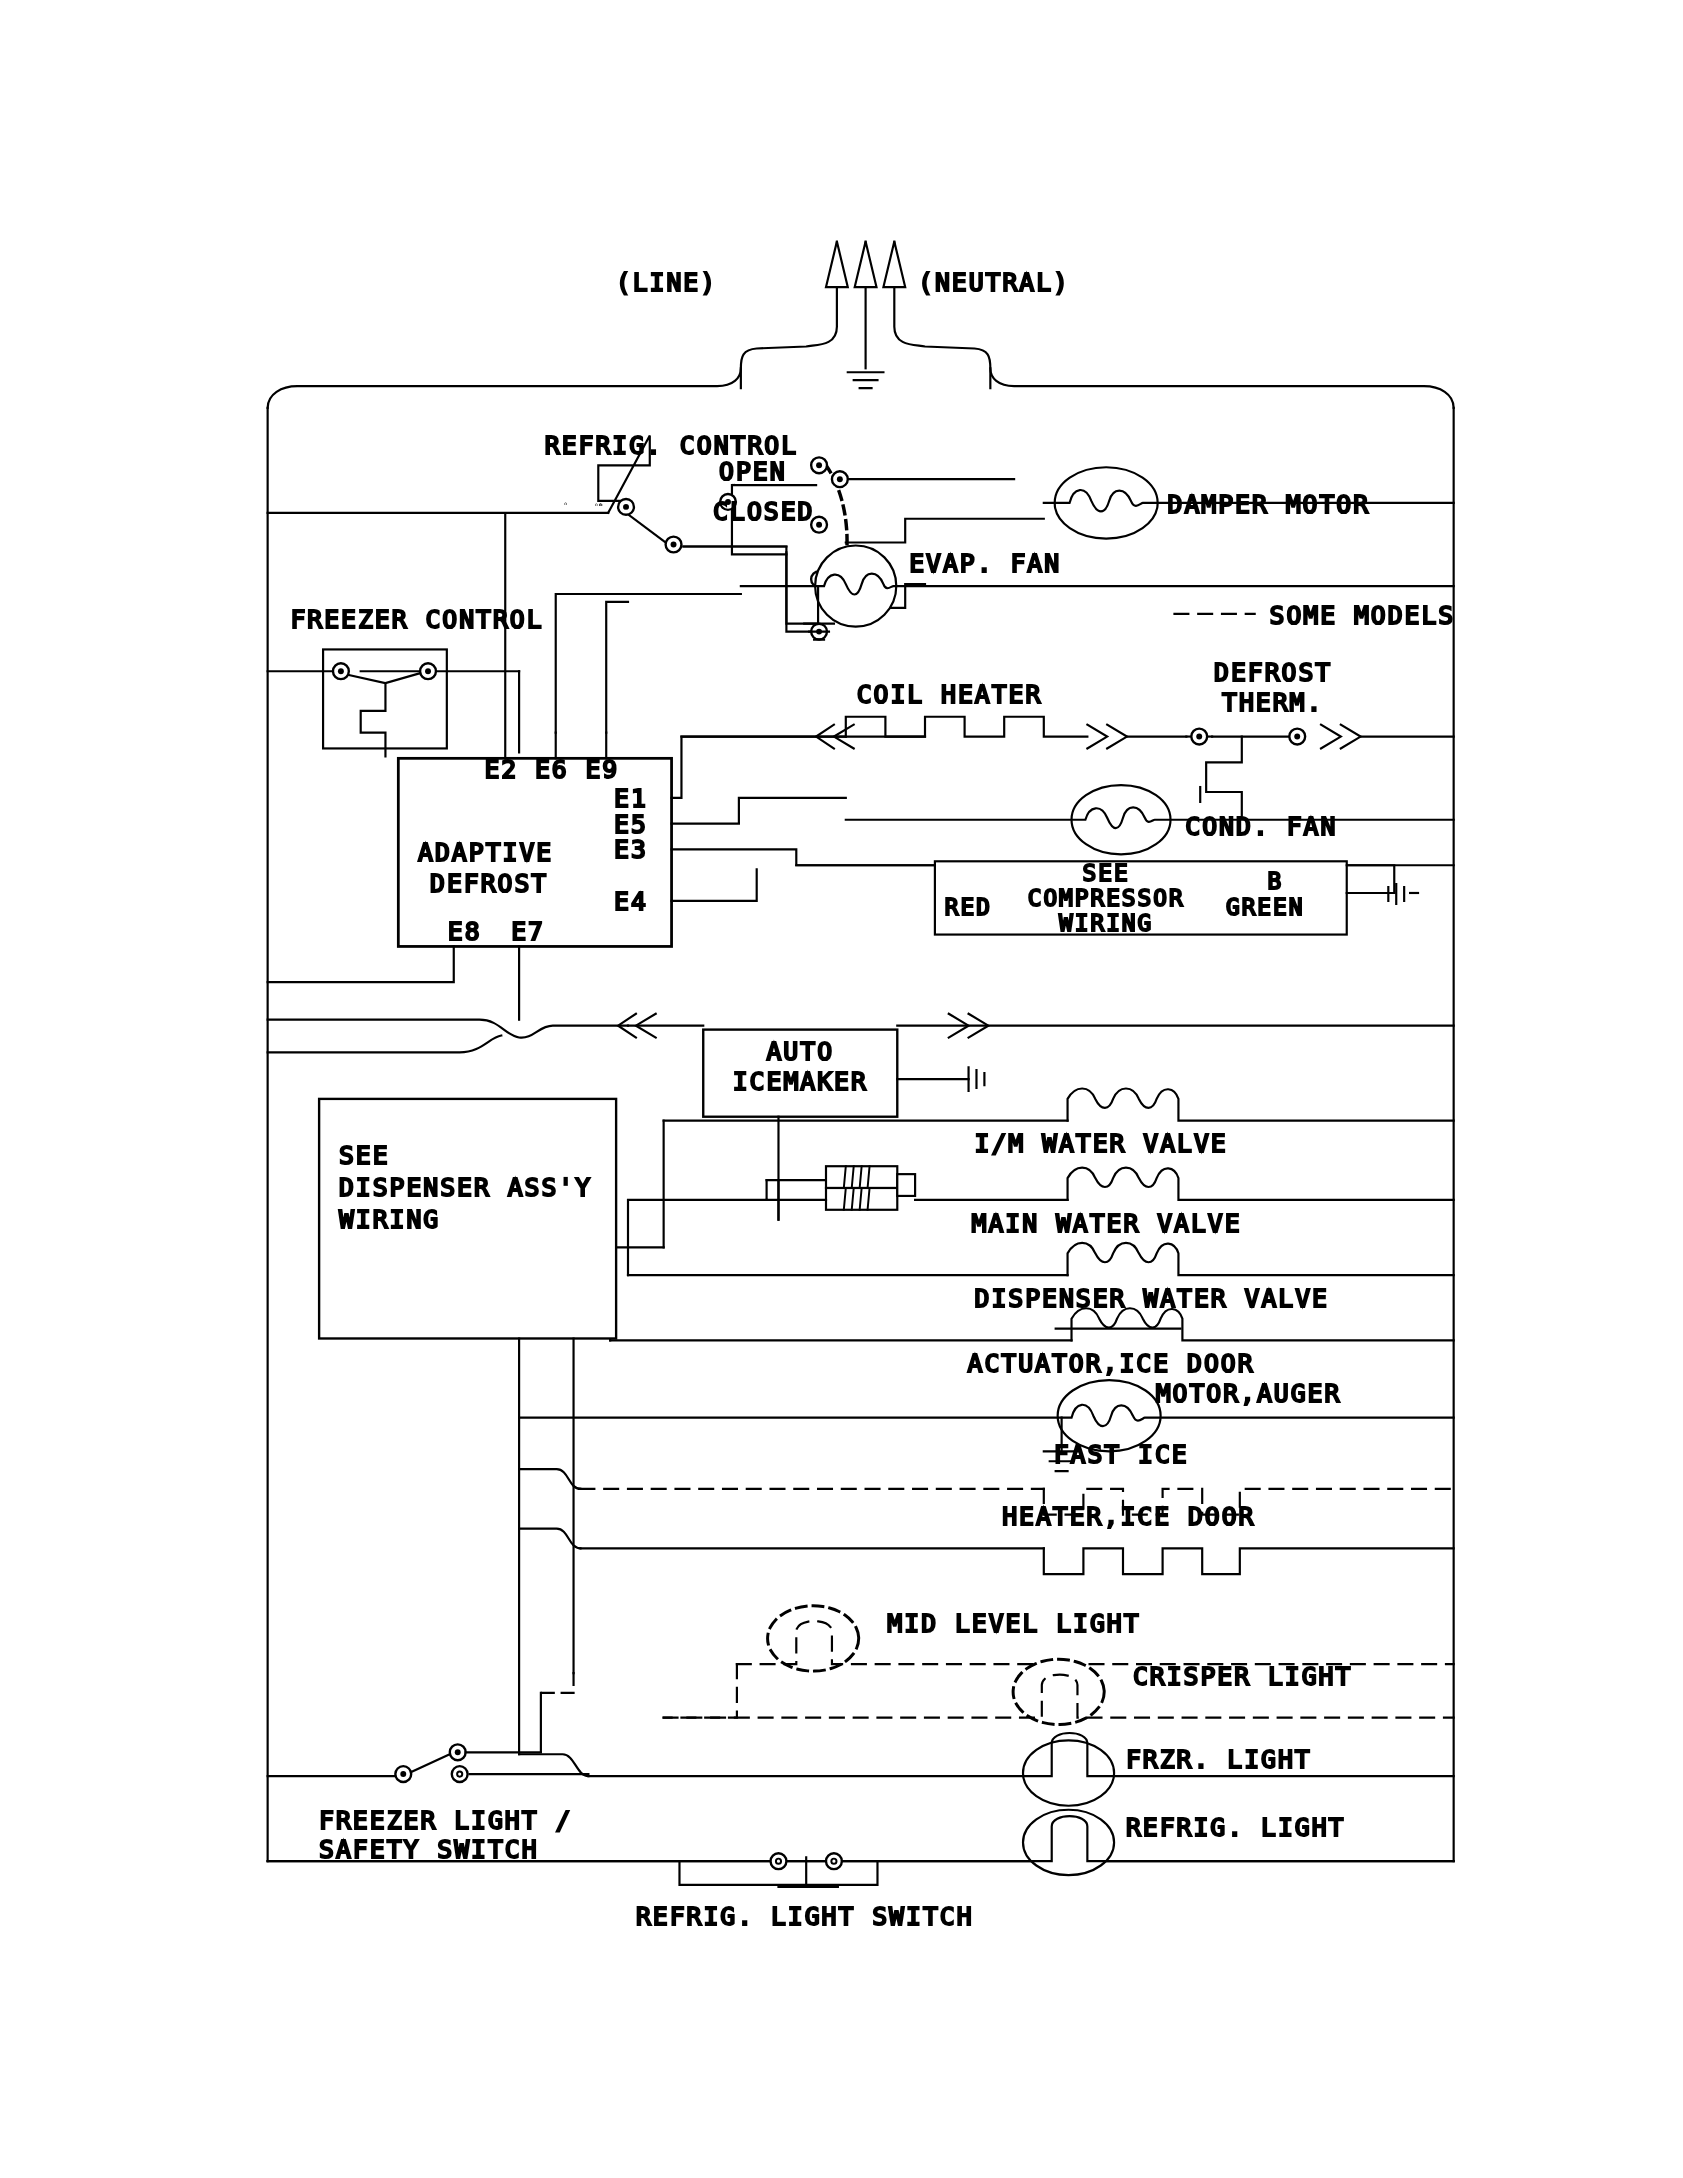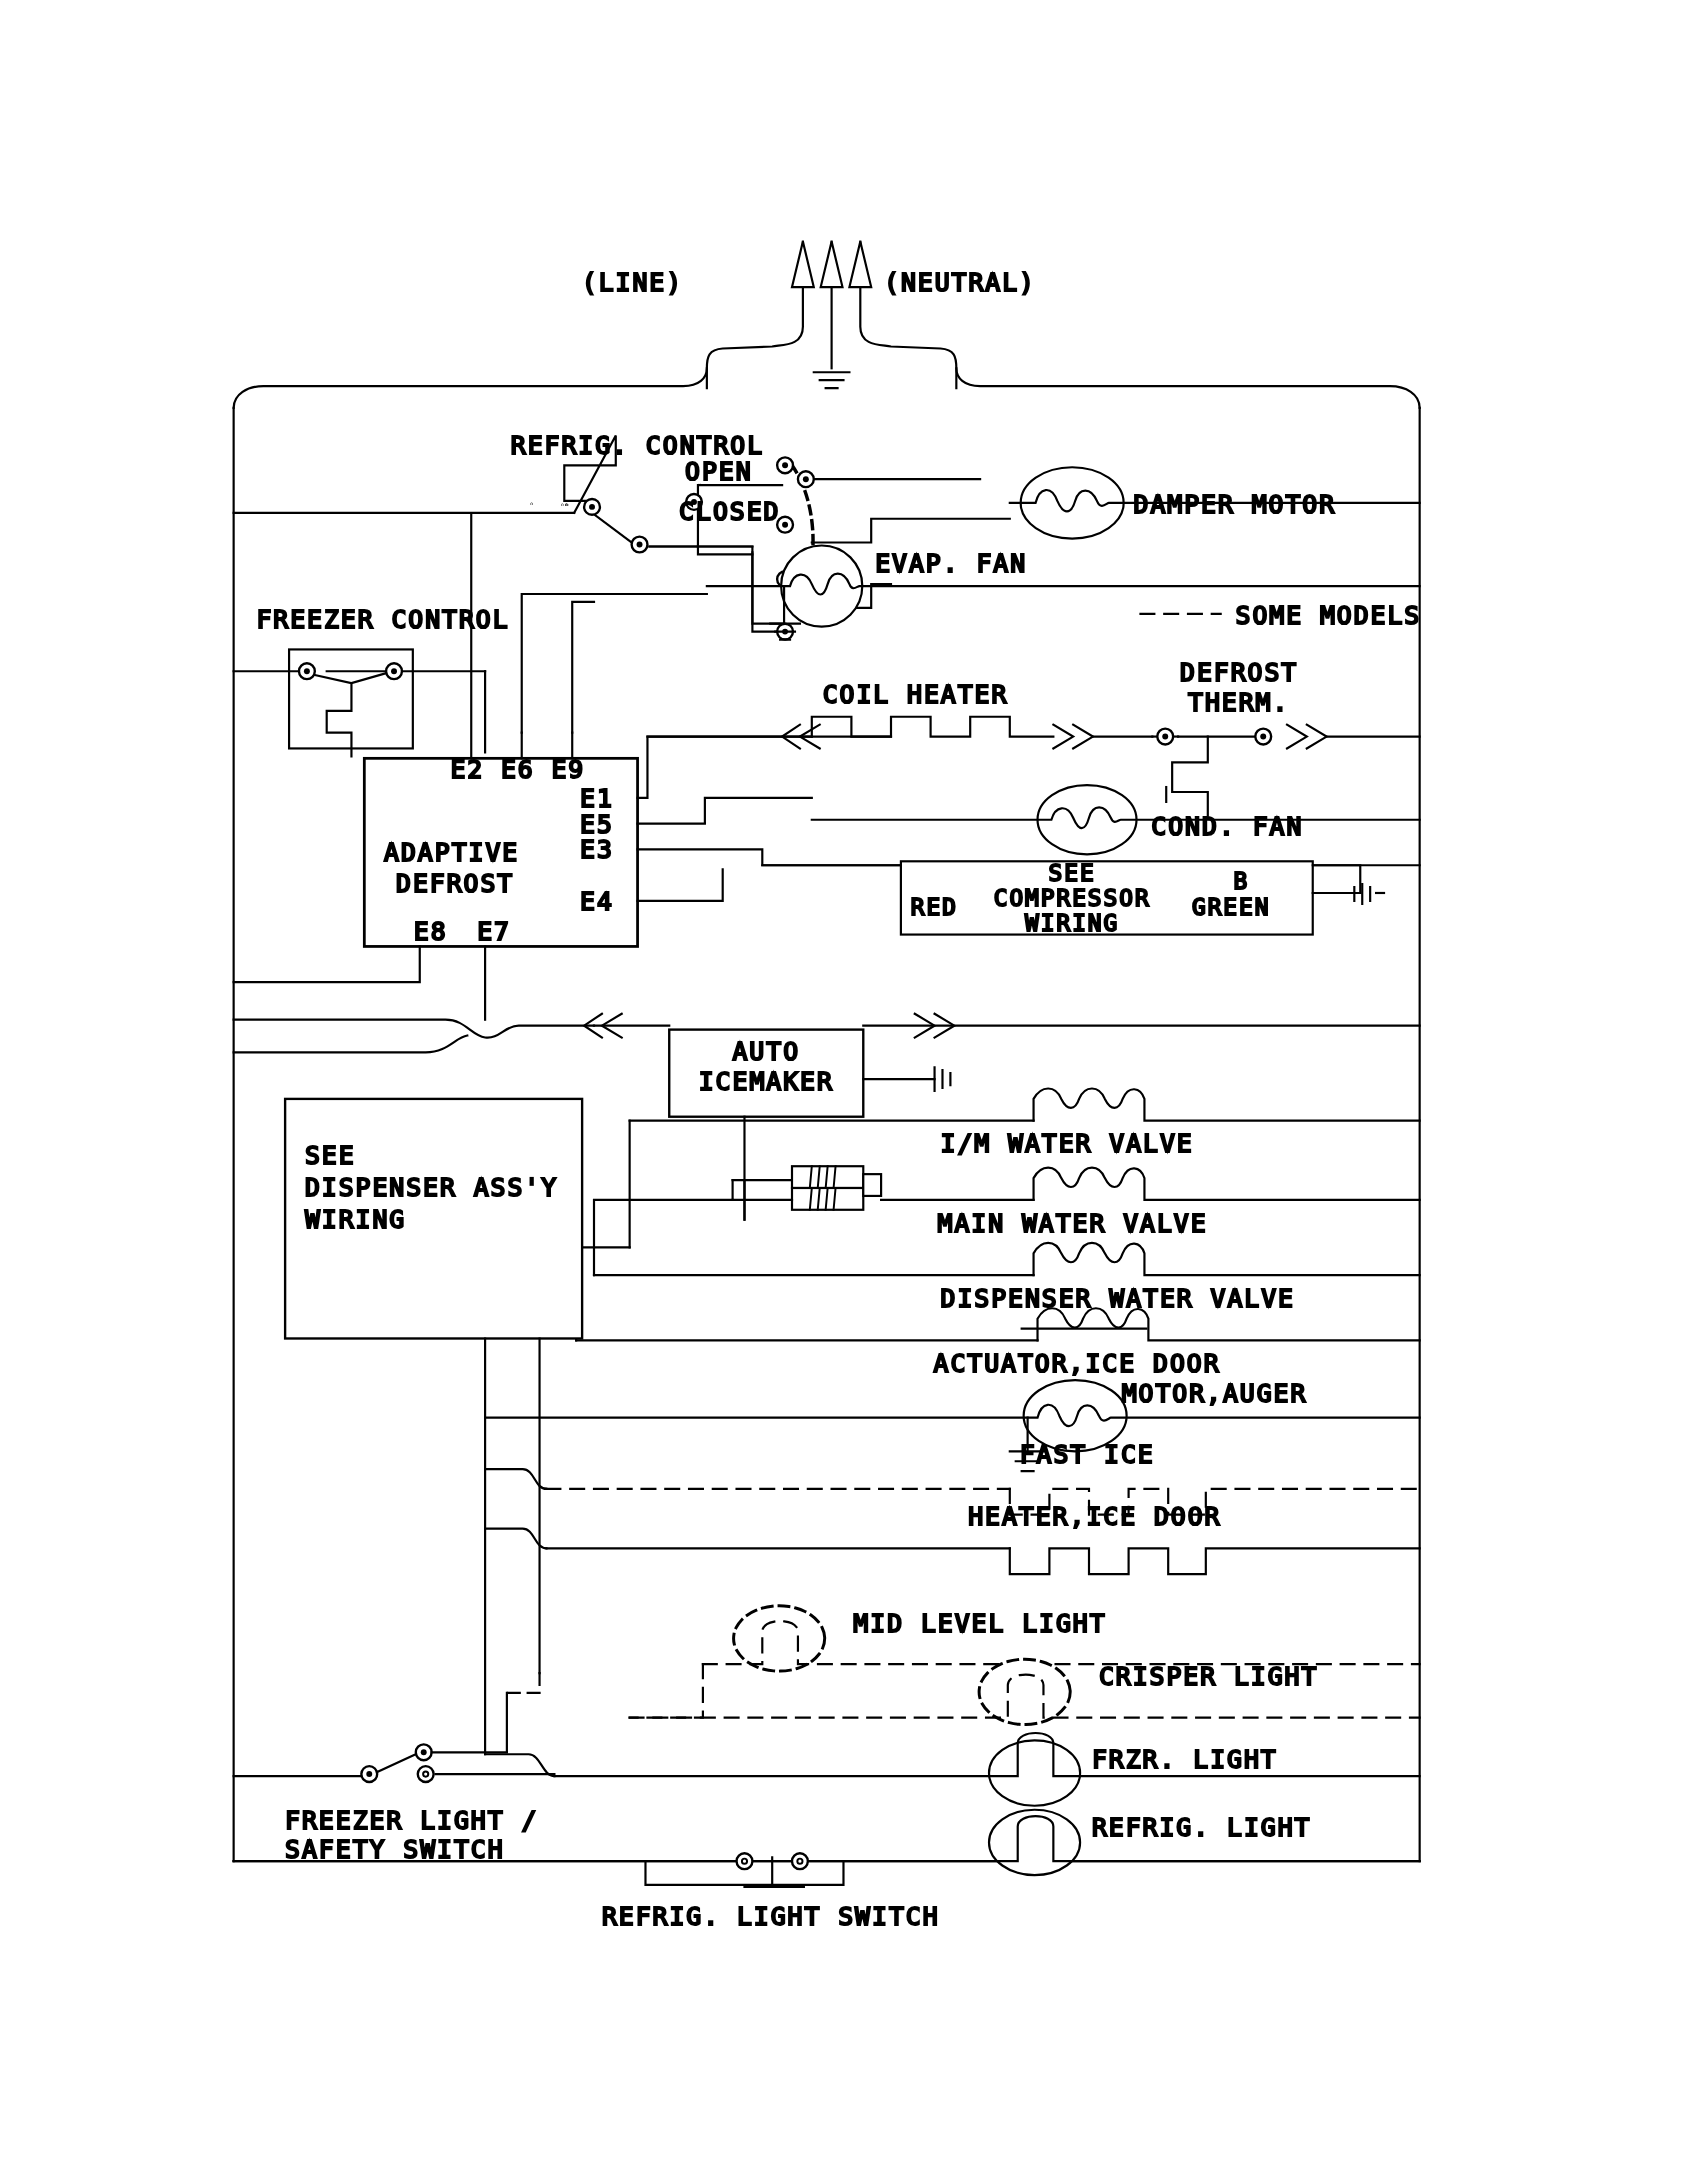--- a/index.html
+++ b/index.html
@@ -1,17 +1,17 @@
 <!DOCTYPE html>
 <html><head>
 <meta charset="utf-8">
 <style>
   html,body{margin:0;padding:0;background:#ffffff;}
   body{width:1683px;height:2178px;font-family:"DejaVu Sans Mono",monospace;}
-  #sheet{position:relative;width:1466px;height:2178px;background:#fff;overflow:hidden;}
+  #sheet{position:relative;width:1466px;height:2178px;background:#fff;overflow:hidden;margin-left:34px;}
   svg{display:block;}
   .lbl{font-family:"DejaVu Sans Mono",monospace;font-size:25px;fill:#000;letter-spacing:2px;}
   .lbl-sm{font-family:"DejaVu Sans Mono",monospace;font-size:23px;fill:#000;letter-spacing:2px;}
   .term{font-family:"DejaVu Sans Mono",monospace;font-size:25px;fill:#000;letter-spacing:2px;}
 </style>
 </head>
 <body>
 
 <div id="sheet">
 <svg width="1683" height="2178" viewBox="0 0 1700 2200" xmlns="http://www.w3.org/2000/svg">

